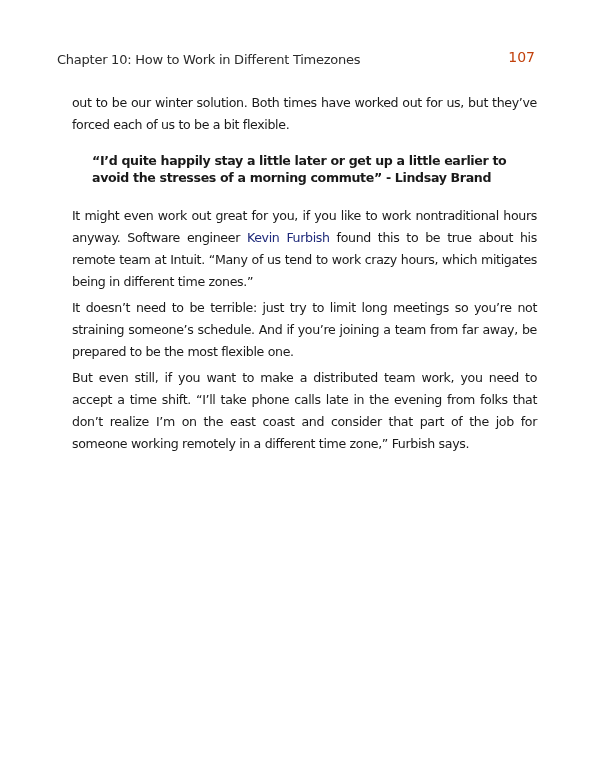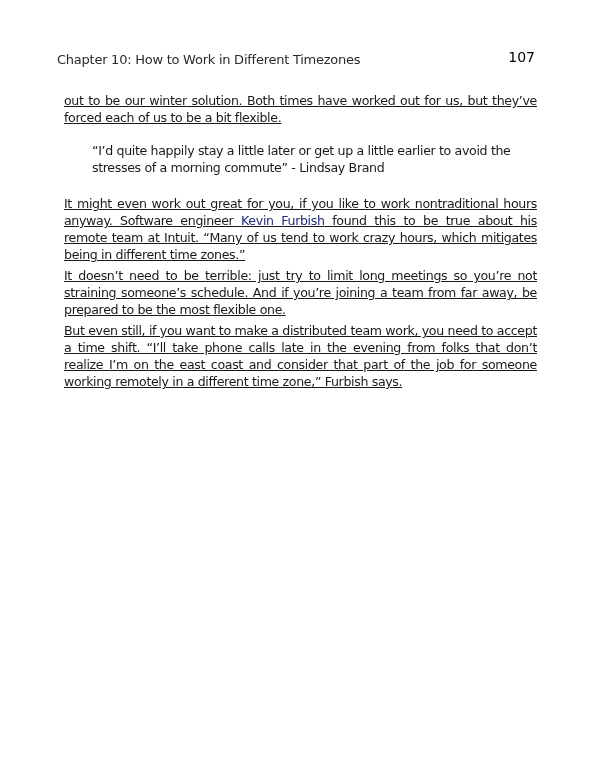--- a/index.html
+++ b/index.html
@@ -29,47 +29,47 @@
       font-size: 13px;
       letter-spacing: -0.25px;
       color: #2a2a2a;
       white-space: nowrap;
     }
     .page-number {
       position: absolute;
       right: 2px;
       top: -1px;
       font-size: 14px;
-      color: #000000;
+      color: #c2410c;
     }
     .body-text {
       position: absolute;
       left: 64px;
       top: 92px;
       width: 473px;
     }
     .para {
-      margin: 0 0 4px 0;
+      margin: 0 0 4px 8px;
       font-size: 12.6px;
-      line-height: 17px;
+      line-height: 22px;
       letter-spacing: -0.35px;
       text-align: justify;
       word-spacing: 0px;
-      text-decoration: underline;
     }
     .para.last-ragged {
       text-align-last: left;
     }
     .quote {
       margin: 17px 8px 19px 28px;
       width: 420px;
       font-size: 12.6px;
       line-height: 16.7px;
       letter-spacing: -0.35px;
       text-align: left;
+      font-weight: bold;
     }
     .link {
       color: #1f2a7a;
       text-decoration: none;
     }
   </style>
 </head>
 <body>
 
 <div class="running-header">

